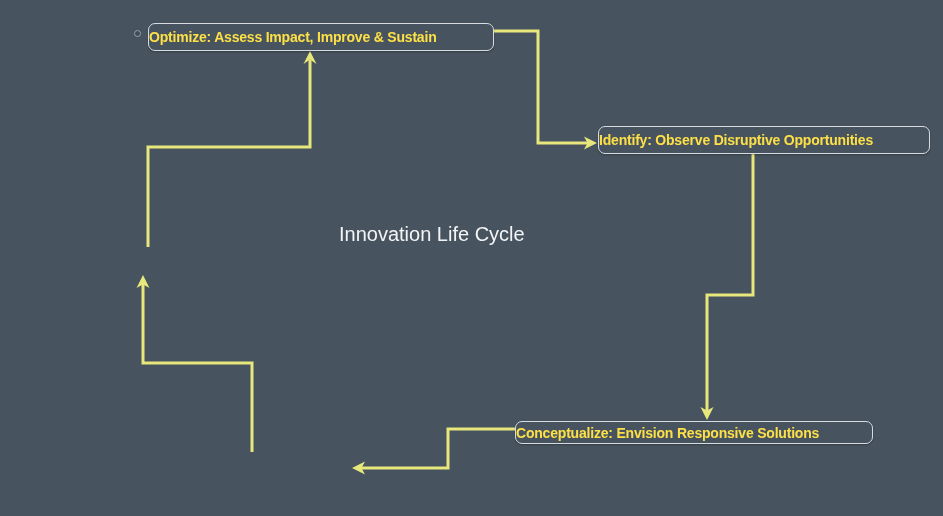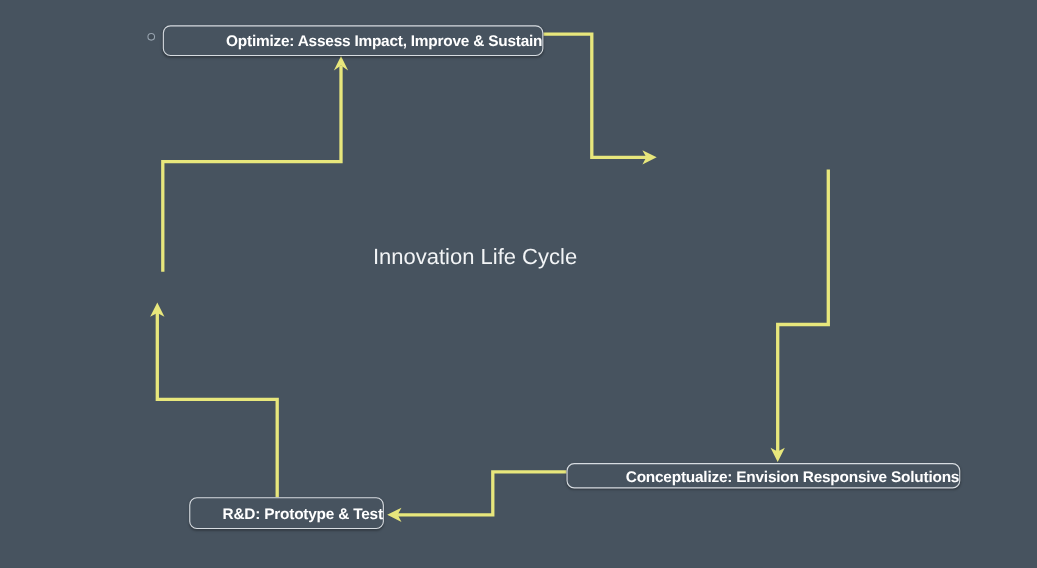--- a/index.html
+++ b/index.html
@@ -28,27 +28,27 @@
     stroke-linejoin: miter;
   }
   .edge-arrow {
     fill: #e8e77c;
     stroke: none;
   }
   .node {
     position: absolute;
     display: flex;
     align-items: center;
-    justify-content: flex-end;
+    justify-content: flex-start;
     white-space: nowrap;
     box-sizing: border-box;
     border: 1.5px solid #d7dce1;
     border-radius: 7px;
     background: #47535f;
-    color: #ffffff;
+    color: #fde047;
     font-size: 14px;
     font-weight: 700;
     letter-spacing: -0.2px;
     box-shadow: 0 1px 2px rgba(0,0,0,0.28);
   }
   .node span { display: inline-block; }
   .node-optimize      { left: 148px; top: 23px;  width: 346px; height: 28px; }
   .node-identify      { left: 598px; top: 126px; width: 332px; height: 28px; }
   .node-deploy        { left: 16px;  top: 247px; width: 243px; height: 28px; }
   .node-rnd           { left: 172px; top: 452px; width: 177px; height: 29px; }
@@ -105,25 +105,25 @@
       <polygon class="edge-arrow" points="310,51 316.5,64 310,59.5 303.5,64"></polygon>
     </g>
   </svg>
 
   <div class="anchor-dot"></div>
 
   <div class="node node-optimize">
     <span>Optimize: Assess Impact, Improve &amp; Sustain</span>
   </div>
 
+  <div class="node node-identify">
+    <span>Identify: Observe Disruptive Opportunities</span>
+  </div>
 
 
-  <div class="node node-rnd">
-    <span>R&amp;D: Prototype &amp; Test</span>
-  </div>
 
   <div class="node node-conceptualize">
     <span>Conceptualize: Envision Responsive Solutions</span>
   </div>
 
   <div class="diagram-title">Innovation Life Cycle</div>
 
 </div>
 
 </body></html>

